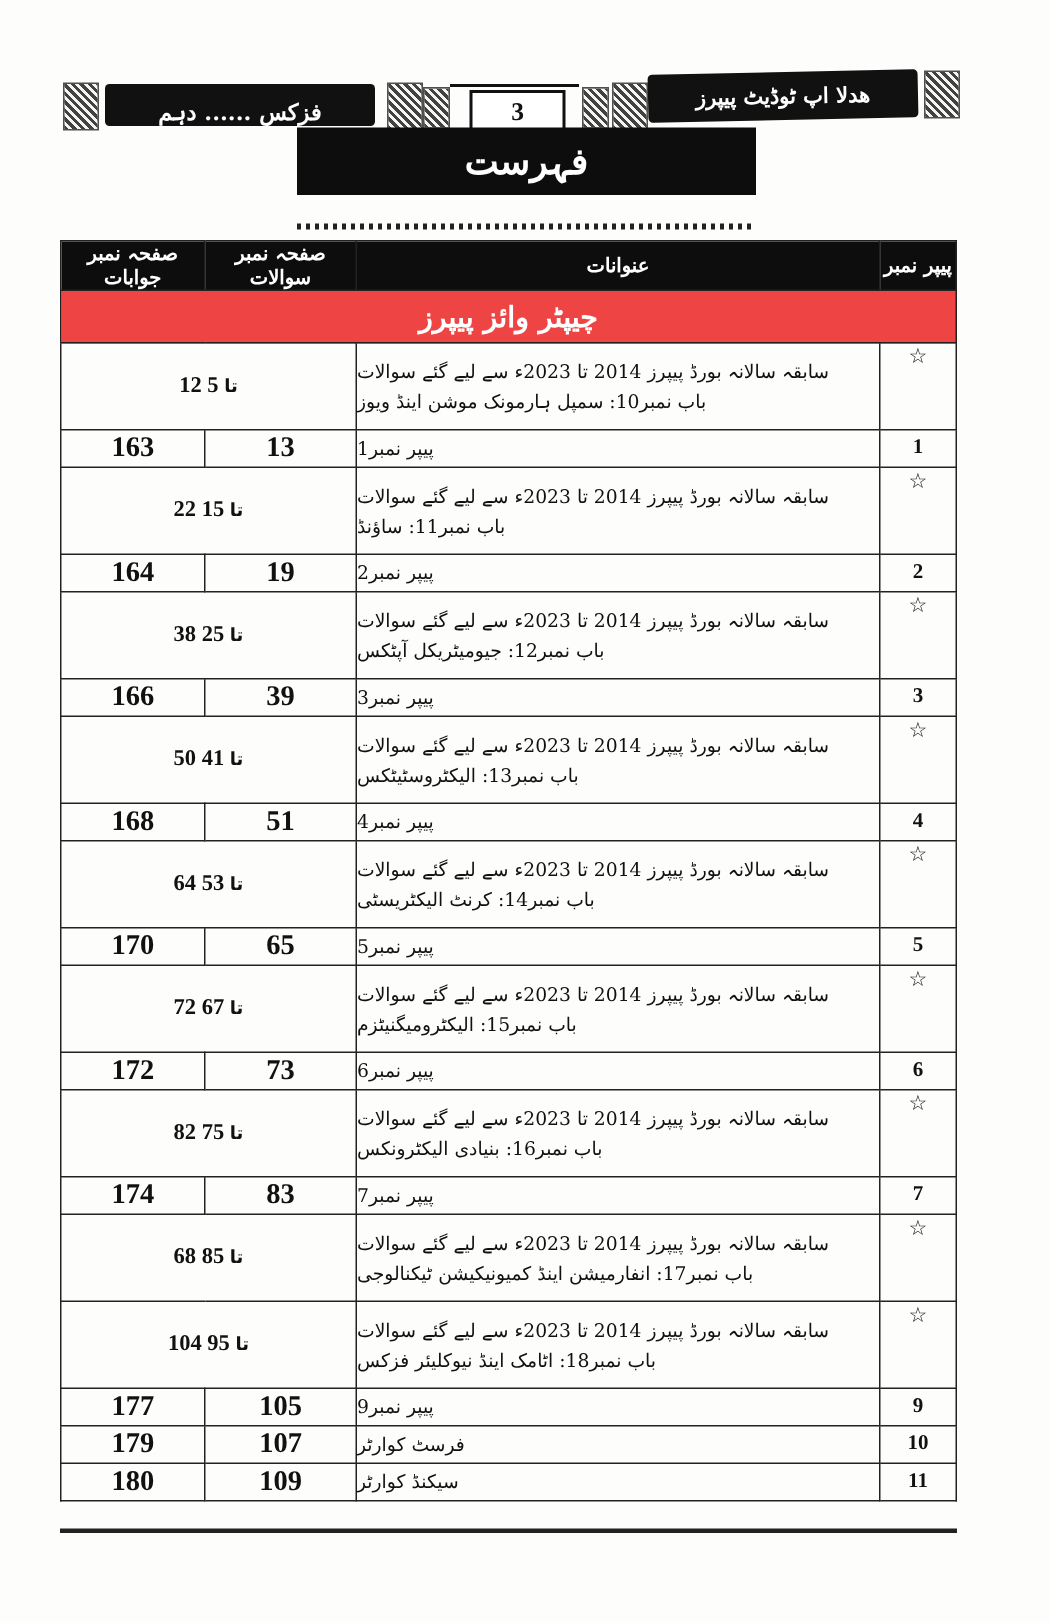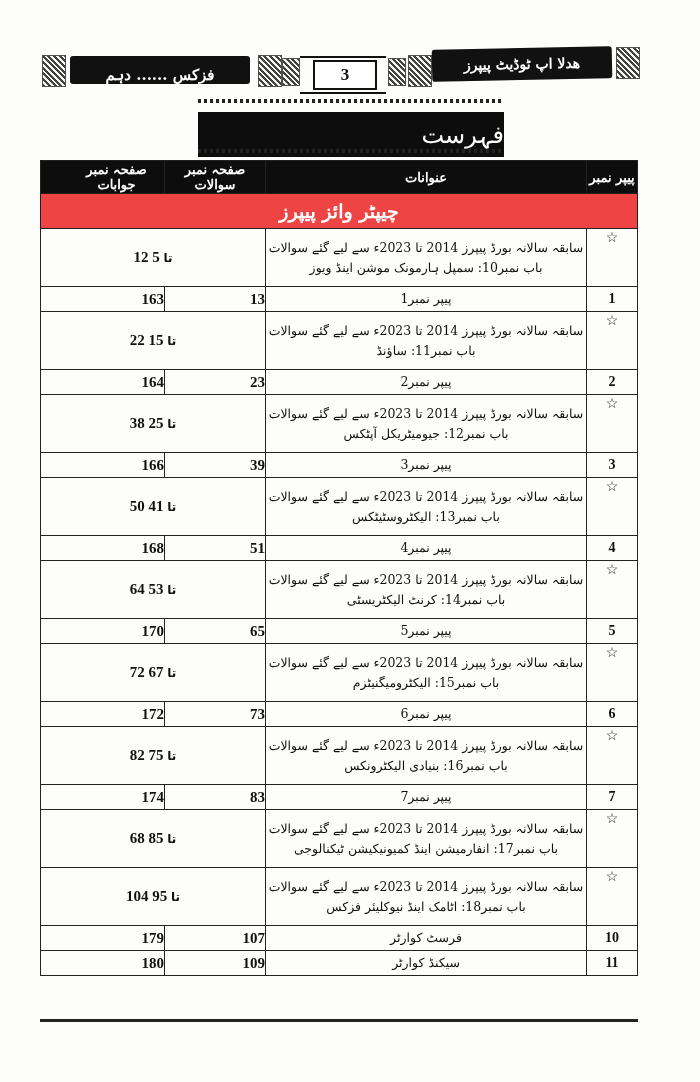--- a/index.html
+++ b/index.html
@@ -20,46 +20,46 @@
     justify-content:center; font-family:"DejaVu Serif", serif; font-weight:bold;
     border-radius:3px;
   }
   .pagebox {
     position:absolute; left:313px; top:60px; width:60px; height:26px; background:#fff;
     border:2px solid #111; display:flex; align-items:center; justify-content:center;
     font-family:"Liberation Serif", serif; font-size:17px; font-weight:bold;
   }
   .pageframe { position:absolute; left:300px; top:56px; width:86px; height:34px; border-top:2px solid #111; border-bottom:2px solid #111; }
   .title-band {
-    position:absolute; left:198px; top:112px; width:306px; height:45px; background:#0d0d0d;
-    color:#fff; display:flex; align-items:center; justify-content:flex-end;
-    font-family:"DejaVu Serif", serif; font-size:24px; font-weight:normal;
+    position:absolute; left:198px; top:85px; width:306px; height:45px; background:#0d0d0d;
+    color:#fff; display:flex; align-items:center; justify-content:center;
+    font-family:"DejaVu Serif", serif; font-size:24px; font-weight:bold;
   }
   .wavy {
     position:absolute; left:198px; width:306px; height:4px;
     background: repeating-linear-gradient(90deg,#222 0 3px, transparent 3px 6px);
   }
   table.toc {
     position:absolute; left:40px; top:160px; width:598px; border-collapse:collapse;
     direction:ltr; font-family:"Liberation Serif", serif;
   }
   table.toc td, table.toc th { border:1.5px solid #222; padding:0; }
   th.hcell {
     background:#0d0d0d; color:#fff; font-family:"DejaVu Serif", serif; font-weight:bold;
     font-size:13px; height:32px; direction:rtl; text-align:center;
   }
   td.section {
     background:#ef4444; color:#fff; height:34px; font-family:"DejaVu Serif", serif;
     font-weight:bold; font-size:19px; text-align:center; direction:rtl;
   }
   td.num { width:50px; text-align:center; font-weight:bold; font-size:14px; }
   td.star { width:50px; text-align:center; vertical-align:top; padding-top:6px; font-size:14px; }
-  td.titlecell { direction:rtl; text-align:center; padding:3px 10px 3px 4px; font-size:12.5px; line-height:20px; font-family:"DejaVu Serif", serif; }
+  td.titlecell { direction:rtl; text-align:left; padding:3px 10px 3px 4px; font-size:12.5px; line-height:20px; font-family:"DejaVu Serif", serif; }
   td.range { text-align:center; font-weight:bold; font-size:15px; }
-  td.pg { text-align:right; font-weight:bold; font-size:15px; height:22px; }
+  td.pg { text-align:center; font-weight:bold; font-size:19px; height:22px; }
   .star-row td { height:57px; }
   .paper-row td { height:24px; }
   .line2 { display:block; }
   .frame-bottom { position:absolute; left:40px; top:1019px; width:598px; height:3px; background:#222; }
 </style>
 </head>
 <body>
 
 <div class="topbar">
   <div class="orn" style="left:42px;top:55px;"></div>
@@ -82,21 +82,21 @@
 
 <div class="wavy" style="top:99px;"></div>
 <div class="title-band">
   <span>فہرست</span>
 </div>
 <div class="wavy" style="top:149px;"></div>
 
 <table class="toc">
   <thead>
     <tr>
-      <th class="hcell" style="width:95px;padding-left:28px;">صفحہ نمبر جوابات</th>
+      <th class="hcell" style="width:95px;">صفحہ نمبر جوابات</th>
       <th class="hcell" style="width:100px;">صفحہ نمبر سوالات</th>
       <th class="hcell">عنوانات</th>
       <th class="hcell" style="width:50px;">پیپر نمبر</th>
     </tr>
   </thead>
   <tbody id="toc-body">
     <tr>
       <td class="section" colspan="4">چیپٹر وائز پیپرز</td>
     </tr>
   <tr class="star-row">
@@ -116,21 +116,21 @@
       <tr class="star-row">
         <td class="range" colspan="2"><span>22</span> <span style="font-size:12px;font-family:'DejaVu Sans',sans-serif;">تا</span> <span>15</span></td>
         <td class="titlecell">
           <span class="line2">سابقہ سالانہ بورڈ پیپرز 2014 تا 2023ء سے لیے گئے سوالات</span>
           <span class="line2">باب نمبر11: ساؤنڈ</span>
         </td>
         <td class="star">☆</td>
       </tr>
       <tr class="paper-row">
         <td class="pg">164</td>
-        <td class="pg">23</td>
+        <td class="pg">19</td>
         <td class="titlecell">پیپر نمبر2</td>
         <td class="num">2</td>
       </tr>
       <tr class="star-row">
         <td class="range" colspan="2"><span>38</span> <span style="font-size:12px;font-family:'DejaVu Sans',sans-serif;">تا</span> <span>25</span></td>
         <td class="titlecell">
           <span class="line2">سابقہ سالانہ بورڈ پیپرز 2014 تا 2023ء سے لیے گئے سوالات</span>
           <span class="line2">باب نمبر12: جیومیٹریکل آپٹکس</span>
         </td>
         <td class="star">☆</td>
@@ -207,20 +207,26 @@
       </tr>
       <tr class="star-row">
         <td class="range" colspan="2"><span>104</span> <span style="font-size:12px;font-family:'DejaVu Sans',sans-serif;">تا</span> <span>95</span></td>
         <td class="titlecell">
           <span class="line2">سابقہ سالانہ بورڈ پیپرز 2014 تا 2023ء سے لیے گئے سوالات</span>
           <span class="line2">باب نمبر18: اٹامک اینڈ نیوکلیئر فزکس</span>
         </td>
         <td class="star">☆</td>
       </tr>
       <tr class="paper-row">
+        <td class="pg">177</td>
+        <td class="pg">105</td>
+        <td class="titlecell">پیپر نمبر9</td>
+        <td class="num">9</td>
+      </tr>
+      <tr class="paper-row">
         <td class="pg">179</td>
         <td class="pg">107</td>
         <td class="titlecell">فرسٹ کوارٹر</td>
         <td class="num">10</td>
       </tr>
       <tr class="paper-row">
         <td class="pg">180</td>
         <td class="pg">109</td>
         <td class="titlecell">سیکنڈ کوارٹر</td>
         <td class="num">11</td>

